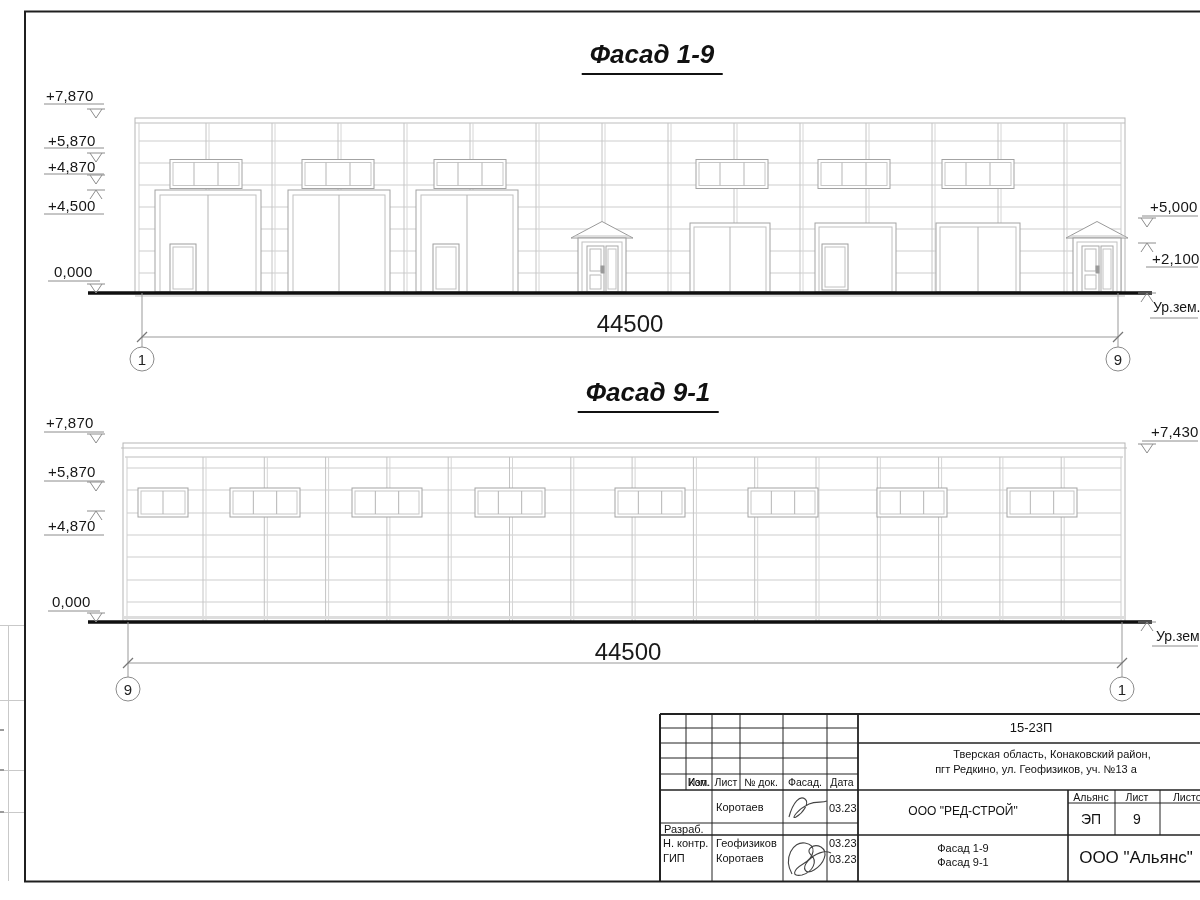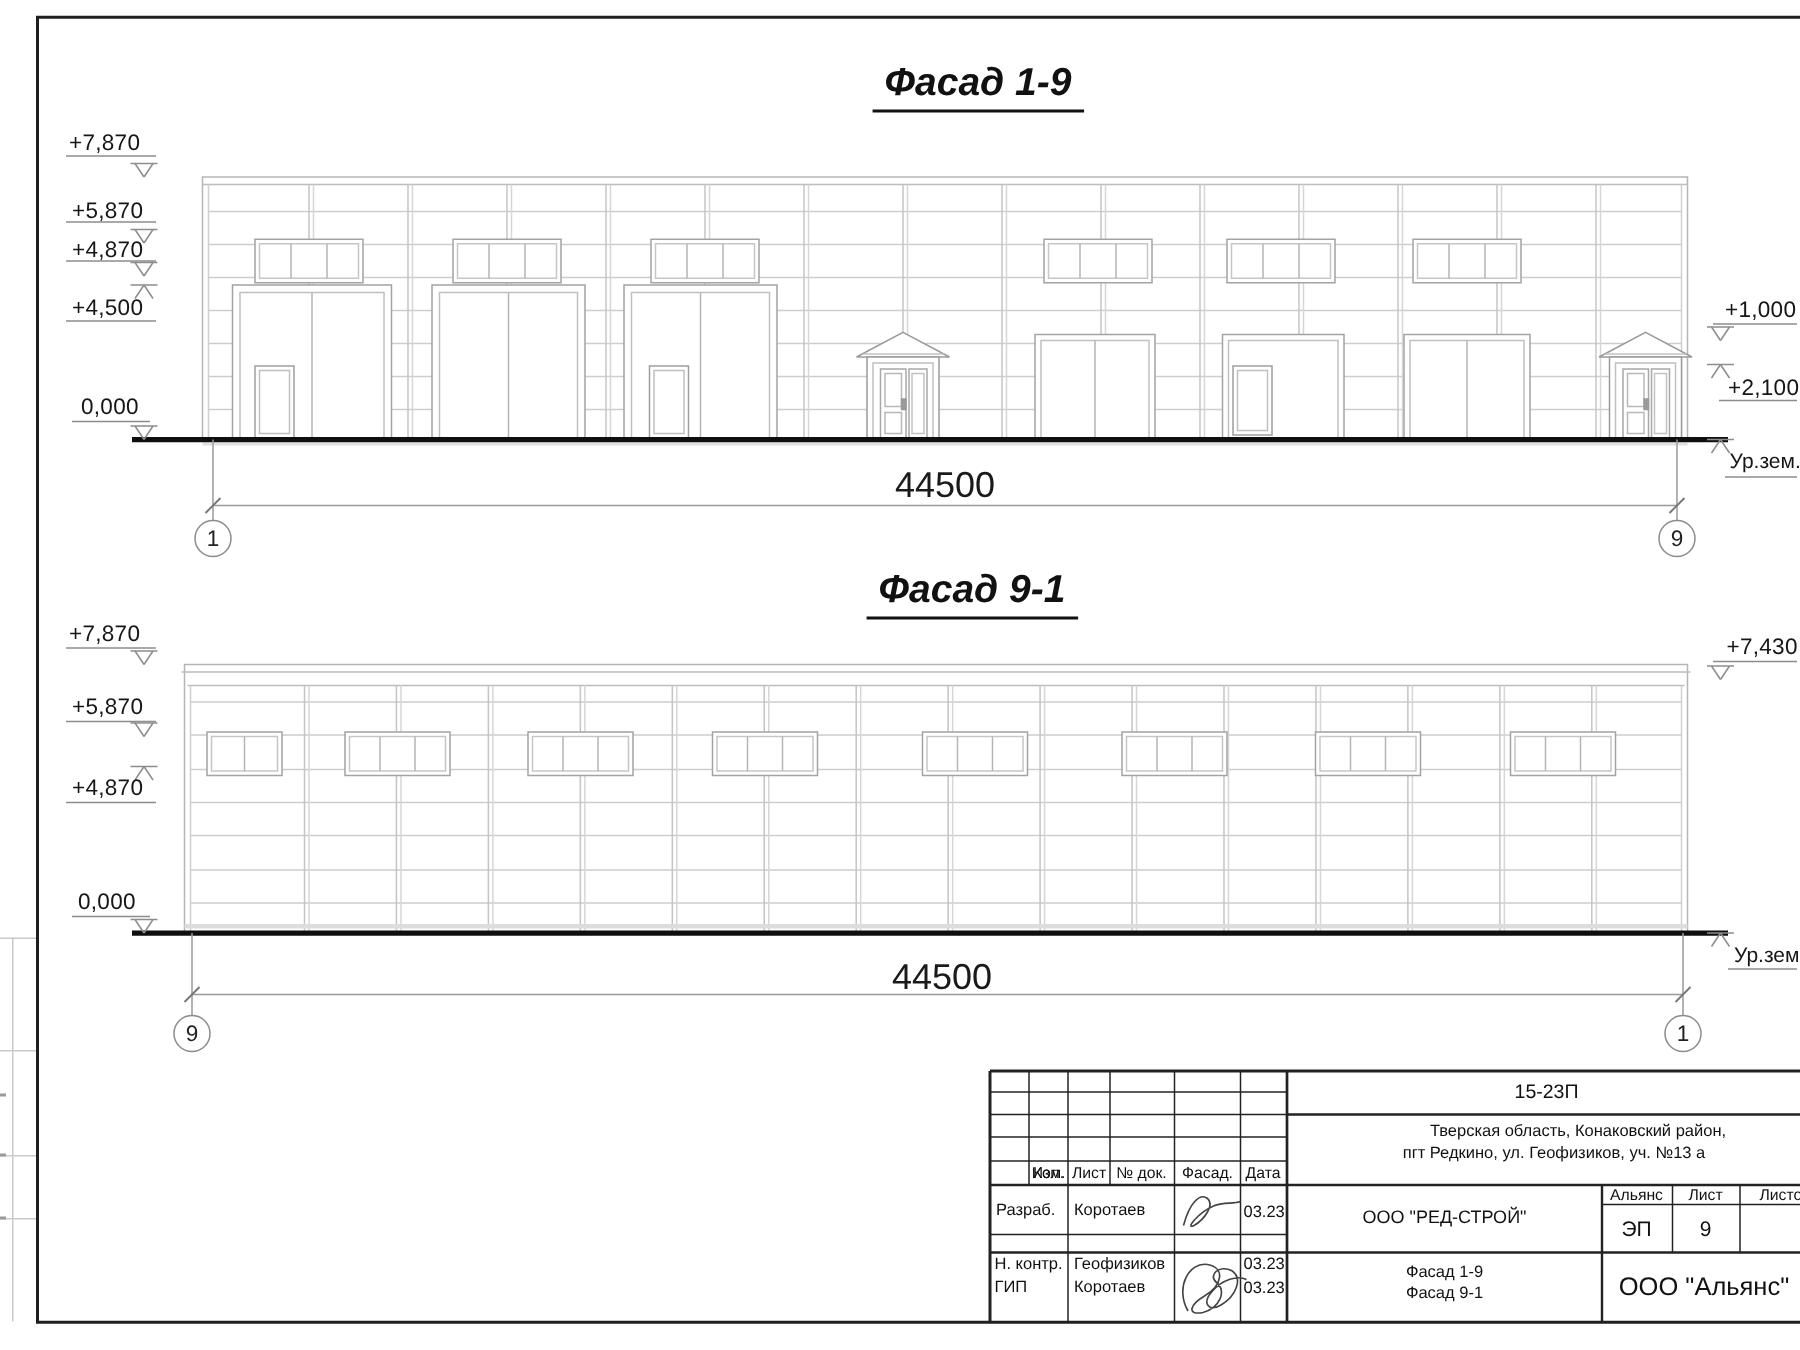--- a/index.html
+++ b/index.html
@@ -332,21 +332,21 @@
 
   <div class="t c ftitle" style="left:652px;top:40px;">Фасад 1-9</div>
   <div class="t c ftitle" style="left:648px;top:378px;">Фасад 9-1</div>
 
   <div class="t elev" style="left:46px;top:87px;">+7,870</div>
   <div class="t elev" style="left:48px;top:132px;">+5,870</div>
   <div class="t elev" style="left:48px;top:158px;">+4,870</div>
   <div class="t elev" style="left:48px;top:197px;">+4,500</div>
   <div class="t elev" style="left:54px;top:263px;">0,000</div>
 
-  <div class="t elev" style="left:1150px;top:198px;">+1,000</div>
+  <div class="t elev" style="left:1150px;top:198px;">+5,000</div>
   <div class="t elev" style="left:1152px;top:250px;">+2,100</div>
   <div class="t gl" style="left:1153px;top:299px;">Ур.зем.</div>
 
   <div class="t c dim" style="left:630px;top:310px;">44500</div>
   <div class="t c ax" style="left:142px;top:351px;">1</div>
   <div class="t c ax" style="left:1118px;top:351px;">9</div>
 
   <div class="t elev" style="left:46px;top:414px;">+7,870</div>
   <div class="t elev" style="left:48px;top:463px;">+5,870</div>
   <div class="t elev" style="left:48px;top:517px;">+4,870</div>
@@ -373,21 +373,21 @@
   <div class="t c s11" style="left:963px;top:856px;">Фасад 9-1</div>
   <div class="t c s17" style="left:1136px;top:848px;">ООО "Альянс"</div>
 
   <div class="t c s10" style="left:699px;top:776px;">Изм.</div>
   <div class="t c s10" style="left:699px;top:776px;">Кол.</div>
   <div class="t c s10" style="left:726px;top:776px;">Лист</div>
   <div class="t c s10" style="left:761px;top:776px;">№ док.</div>
   <div class="t c s10" style="left:805px;top:776px;">Фасад.</div>
   <div class="t c s10" style="left:842px;top:776px;">Дата</div>
 
-  <div class="t s11" style="left:664px;top:801px;">Разраб.</div>
+  <div class="t s11" style="left:664px;top:823px;">Разраб.</div>
   <div class="t s11" style="left:716px;top:801px;">Коротаев</div>
   <div class="t s11" style="left:829px;top:802px;">03.23</div>
   <div class="t s11" style="left:663px;top:837px;">Н. контр.</div>
   <div class="t s11" style="left:716px;top:837px;">Геофизиков</div>
   <div class="t s11" style="left:829px;top:837px;">03.23</div>
   <div class="t s11" style="left:663px;top:852px;">ГИП</div>
   <div class="t s11" style="left:716px;top:852px;">Коротаев</div>
   <div class="t s11" style="left:829px;top:853px;">03.23</div>
 </div>
 

